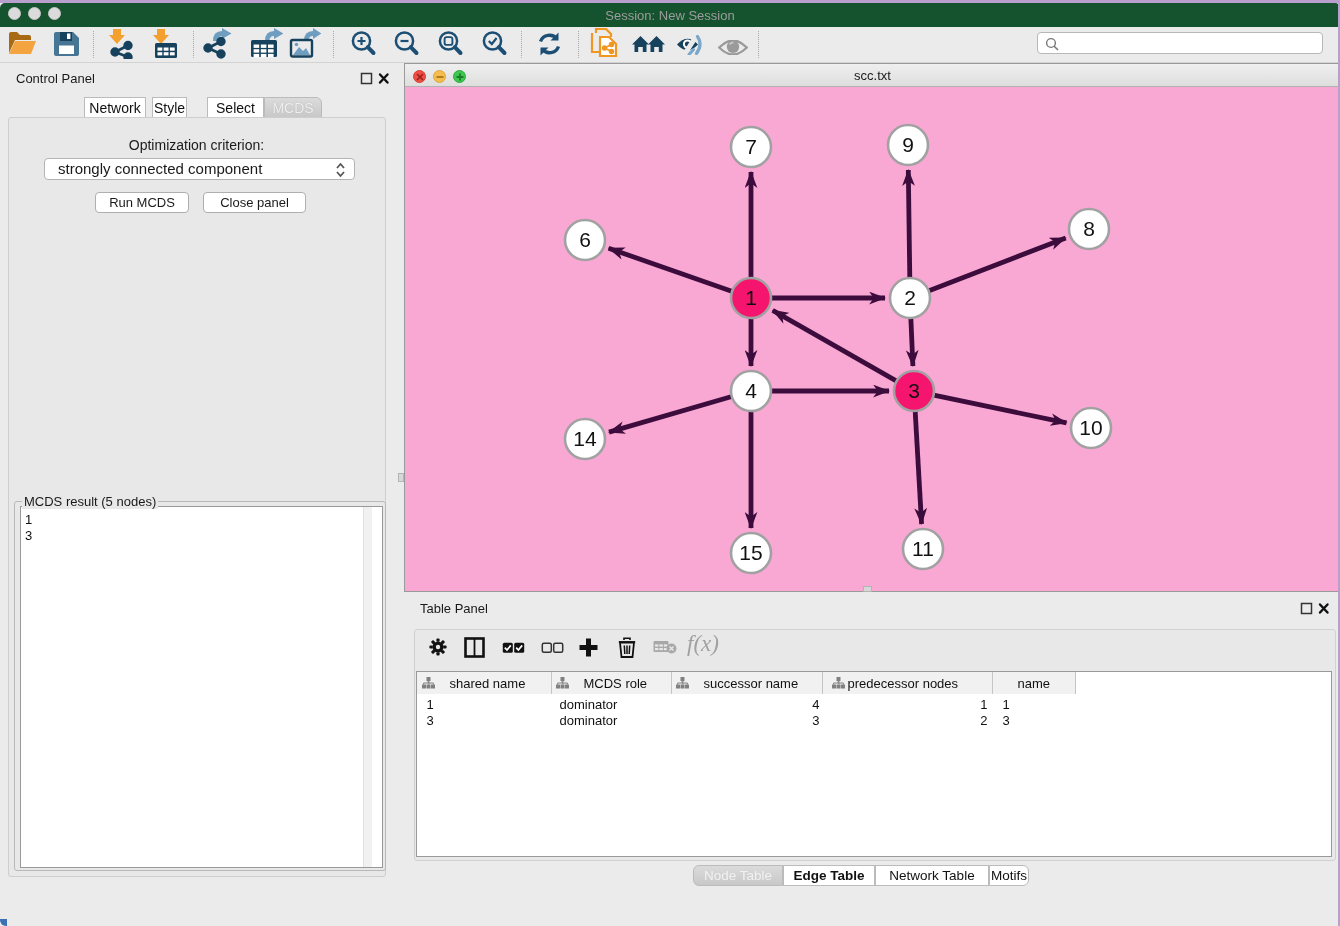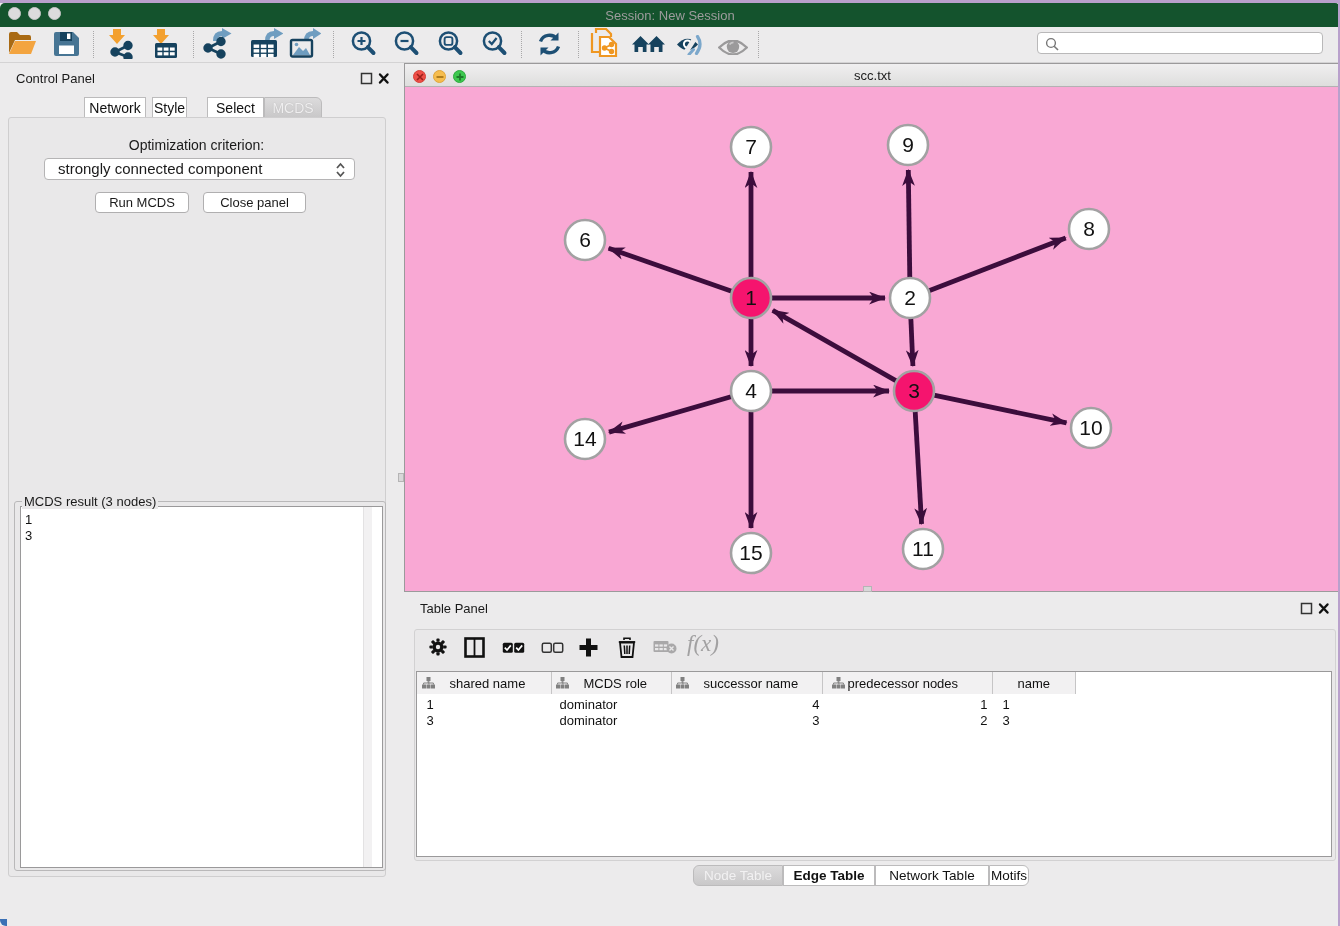--- a/index.html
+++ b/index.html
@@ -227,21 +227,21 @@
         <path d="M2 10 L5.5 14 L9 10" fill="none" stroke="#555" stroke-width="1.8"></path>
       </svg>
     </div>
     <div class="btn" style="left:95px; width:94px;">Run MCDS</div>
     <div class="btn" style="left:203px; width:103px;">Close panel</div>
     <div class="abs" style="left:14px; top:438px; width:372px; height:370px; border:1px solid #b9b8b9; border-radius:3px;"></div>
     <div id="mcds-box">
       <div style="position:absolute; left:4px; top:5px; font-size:13px; line-height:16px; color:#111;">1<br>3</div>
       <div style="position:absolute; right:10px; top:0px; width:9px; height:360px; background:#f2f1f2; border-left:1px solid #e3e2e3;"></div>
     </div>
-    <div id="mcds-legend">MCDS result (3 nodes)</div>
+    <div id="mcds-legend">MCDS result (5 nodes)</div>
   </div>
   <div id="netwin">
     <div id="nettitle">
       <div class="mac" style="left:8px; background:#ef4e47; border:1px solid #d44037;"></div>
       <div class="mac" style="left:28px; background:#f6bd4e; border:1px solid #dfa53b;"></div>
       <div class="mac" style="left:48px; background:#3cc84e; border:1px solid #2daa3f;"></div>
       <svg class="abs" style="left:10.5px; top:8.5px;" width="8" height="8" viewBox="0 0 8 8">
           <path d="M1 1 L7 7 M7 1 L1 7" stroke="#99201a" stroke-width="1.6"></path>
         </svg>
       <svg class="abs" style="left:30.5px; top:8.5px;" width="8" height="8" viewBox="0 0 8 8">

